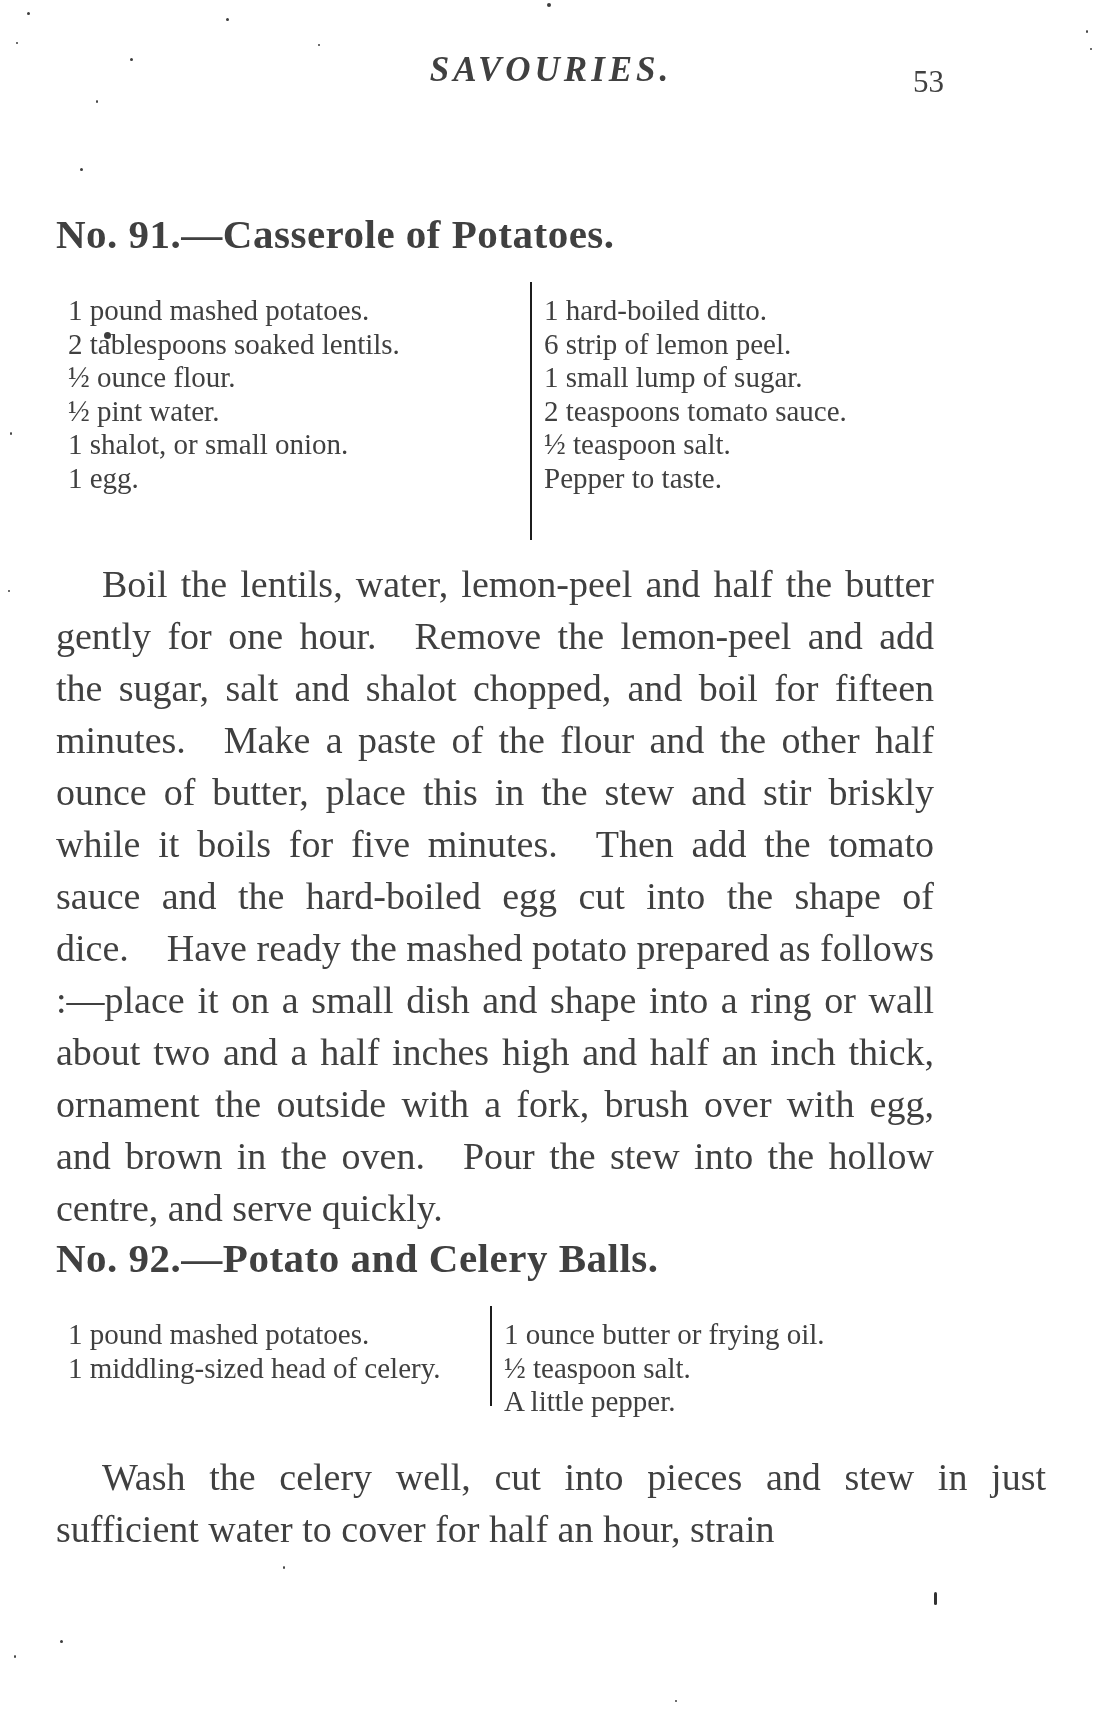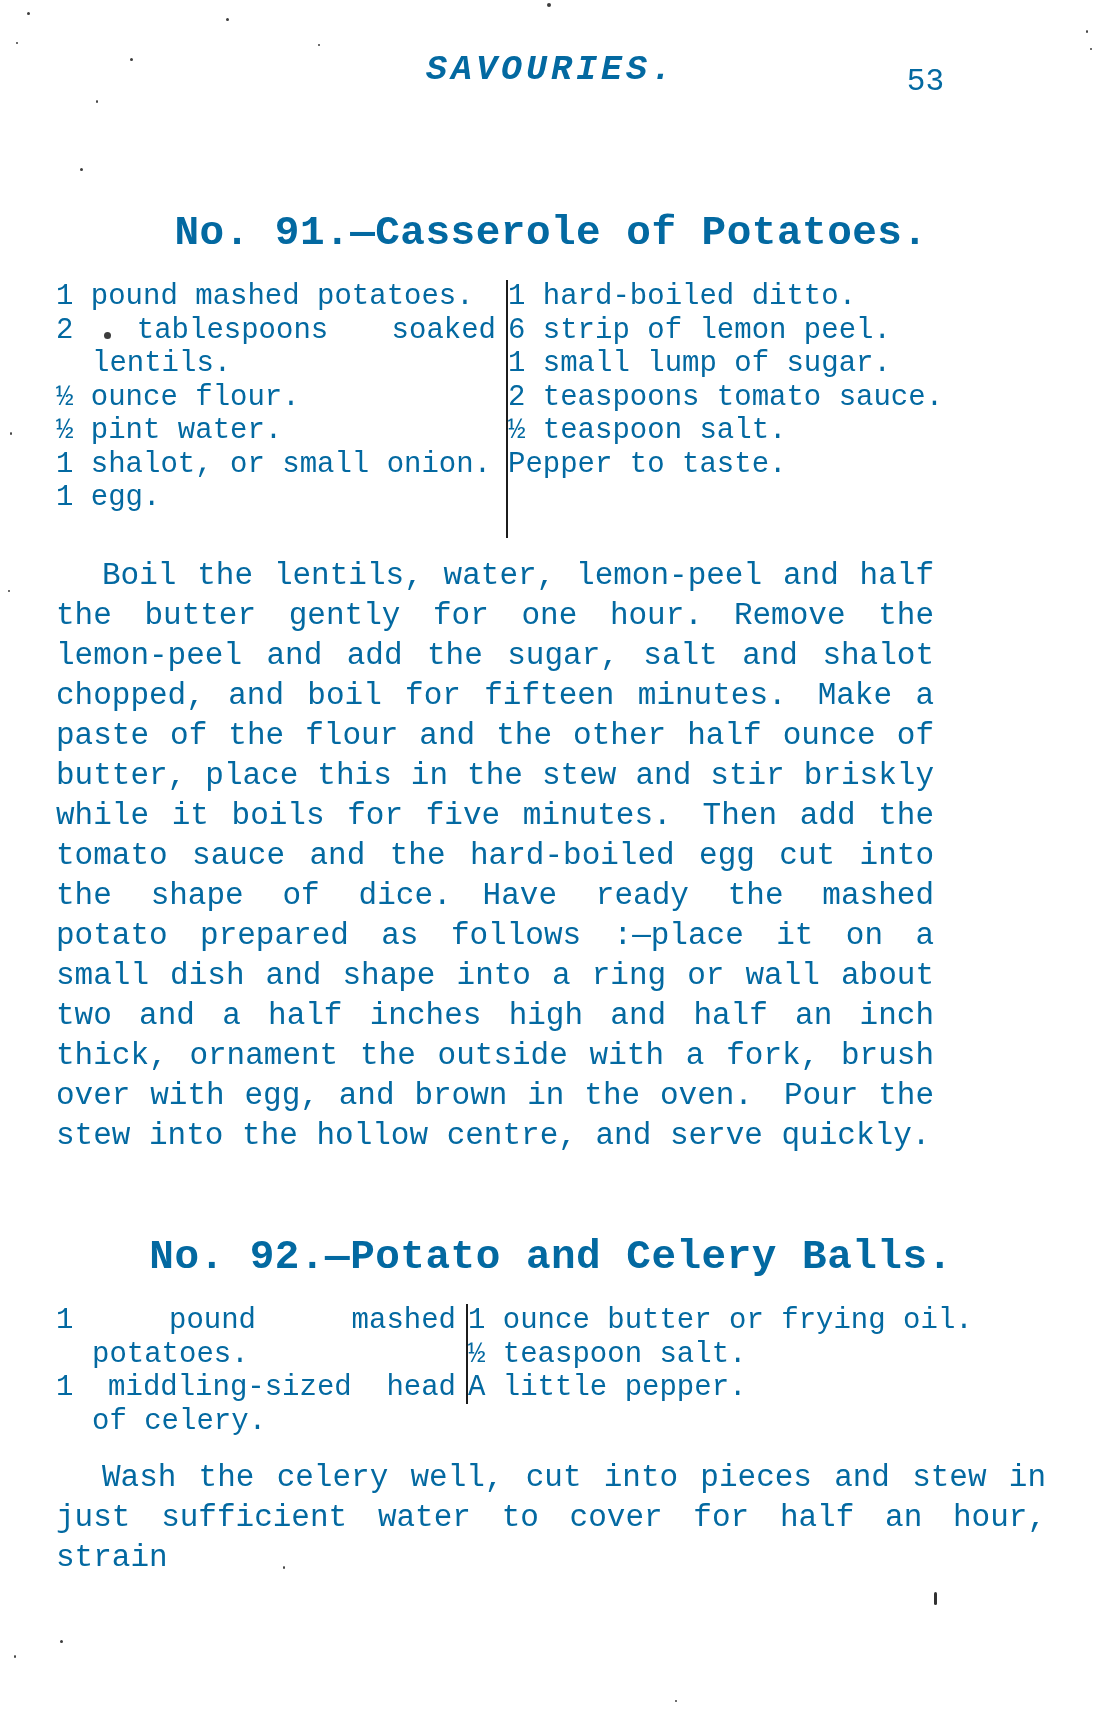--- a/index.html
+++ b/index.html
@@ -1,22 +1,22 @@
 <!DOCTYPE html>
 <html><head>
 <meta charset="utf-8">
 <style>
   html,body { margin:0; padding:0; background:#ffffff; }
   .page {
     position:relative;
     width:1102px;
     height:1717px;
     background:#ffffff;
-    color:#0369a1;
-    font-family:Liberation Mono, monospace;
+    color:#404040;
+    font-family:Liberation Serif, serif;
     overflow:hidden;
   }
 
   .running-head {
     position:absolute;
     top:50px; left:0; width:100%;
     text-align:center;
     font-style:italic;
     font-weight:bold;
     font-size:35px;
@@ -30,55 +30,54 @@
 
   .recipe {
     position:absolute;
     left:56px;
     width:990px;
   }
   .recipe-91 { top:210px; }
   .recipe-92 { top:1234px; }
 
   .recipe-title {
-    text-align:center;
     font-weight:bold;
     font-size:41px;
     letter-spacing:0.5px;
     margin:0;
   }
 
   .ingredients {
     display:flex;
     margin-top:24px;
     font-size:29px;
     line-height:33.5px;
   }
   .ing-col {
     list-style:none;
-    margin:0; padding:0;
+    margin:12px; padding:0;
   }
   .ing-col li {
     padding-left:36px;
     text-indent:-36px;
     text-align:justify;
   }
   .col-left  { width:440px; padding-right:10px; }
   .recipe-92 .col-left { width:400px; }
   .col-right { flex:1; }
   .col-divider {
     width:2px;
     background:#1c1c1c;
     align-self:flex-start;
   }
 
   .instructions {
     margin:18px 0 0 0;
-    font-size:31px;
-    line-height:40px;
+    font-size:38px;
+    line-height:52px;
     text-align:justify;
     text-indent:46px;
     width:878px;
   }
   .recipe-92 .instructions { width:990px; margin-top:20px; }
 
   .speckle {
     position:absolute;
     background:#1b1b1b;
     border-radius:50%;

